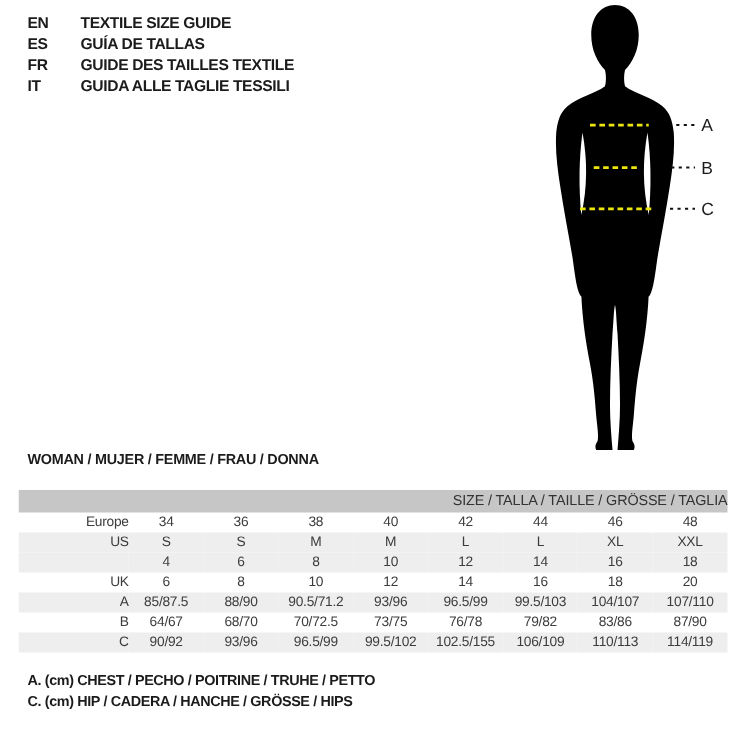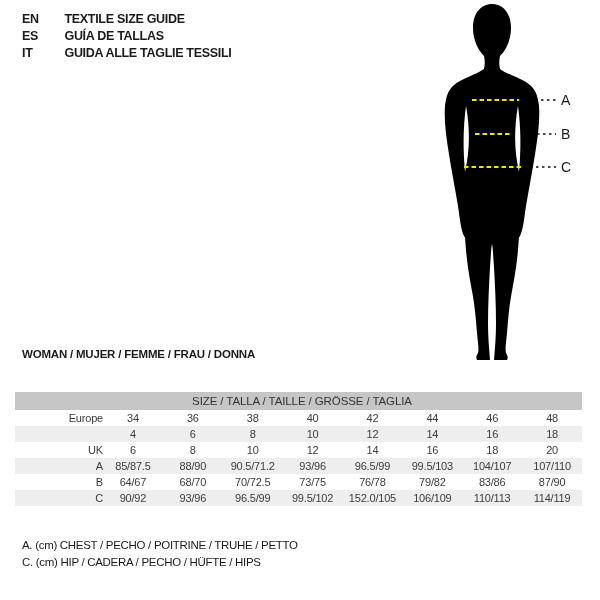--- a/index.html
+++ b/index.html
@@ -15,54 +15,58 @@
     color:var(--text-dark);overflow:hidden;
   }
   
   .lang-list{position:absolute;left:22px;top:9px;}
   .lang-row{height:17px;line-height:17px;white-space:nowrap;}
   .lang-code{display:inline-block;width:38px;font-weight:bold;font-size:12.5px;letter-spacing:-0.3px;}
   .lang-label{font-weight:bold;font-size:12.5px;letter-spacing:-0.3px;}
   
   .figure-wrap{position:absolute;left:415px;top:0;width:185px;height:372px;}
   
-  .section-title{position:absolute;left:22px;top:348px;font-size:11.5px;font-weight:bold;letter-spacing:-0.2px;}
+  .section-title{position:absolute;left:22px;top:362px;font-size:11.5px;font-weight:bold;letter-spacing:-0.2px;}
   
   table.size-table{
     position:absolute;left:15px;top:392px;width:567px;
     border-collapse:collapse;table-layout:fixed;
     font-size:11px;color:var(--table-text);
   }
   table.size-table td{padding:0;text-align:center;height:16px;vertical-align:middle;letter-spacing:-0.2px;}
   table.size-table .header-row td{
-    background:var(--header-bg);height:18px;text-align:center;padding-left:7px;
+    background:var(--header-bg);height:18px;text-align:right;padding-left:7px;
     color:#333;font-size:11.5px;letter-spacing:-0.1px;
   }
   table.size-table .row-label{text-align:right;padding-left:7px;}
   table.size-table tr.shaded td{background:var(--stripe-bg);}
   
   .legend{position:absolute;left:22px;top:537px;}
-  .legend-row{height:17px;line-height:17px;font-weight:normal;font-size:11.5px;letter-spacing:-0.3px;white-space:nowrap;}
+  .legend-row{height:17px;line-height:17px;font-weight:bold;font-size:11.5px;letter-spacing:-0.3px;white-space:nowrap;}
 </style>
 </head>
 <body>
 
 <div class="canvas">
 
   <div class="lang-list">
     <div class="lang-row">
       <span class="lang-code">EN</span>
       <span class="lang-label">TEXTILE SIZE GUIDE</span>
     </div>
 
     <div class="lang-row">
       <span class="lang-code">ES</span>
       <span class="lang-label">GUÍA DE TALLAS</span>
     </div>
 
+    <div class="lang-row">
+      <span class="lang-code">FR</span>
+      <span class="lang-label">GUIDE DES TAILLES TEXTILE</span>
+    </div>
 
 
     <div class="lang-row">
       <span class="lang-code">IT</span>
       <span class="lang-label">GUIDA ALLE TAGLIE TESSILI</span>
     </div>
   </div>
 
   <div class="figure-wrap">
     <svg width="185" height="372" viewBox="0 0 185 372">
@@ -147,20 +151,31 @@
           <td>34</td>
           <td>36</td>
           <td>38</td>
           <td>40</td>
           <td>42</td>
           <td>44</td>
           <td>46</td>
           <td>48</td>
         </tr>
         <tr class="shaded">
+          <td class="row-label">US</td>
+          <td>S</td>
+          <td>S</td>
+          <td>M</td>
+          <td>M</td>
+          <td>L</td>
+          <td>L</td>
+          <td>XL</td>
+          <td>XXL</td>
+        </tr>
+        <tr class="shaded">
           <td class="row-label"></td>
           <td>4</td>
           <td>6</td>
           <td>8</td>
           <td>10</td>
           <td>12</td>
           <td>14</td>
           <td>16</td>
           <td>18</td>
         </tr>
@@ -196,28 +211,28 @@
           <td>79/82</td>
           <td>83/86</td>
           <td>87/90</td>
         </tr>
         <tr class="shaded">
           <td class="row-label">C</td>
           <td>90/92</td>
           <td>93/96</td>
           <td>96.5/99</td>
           <td>99.5/102</td>
-          <td>152.0/105</td>
+          <td>102.5/155</td>
           <td>106/109</td>
           <td>110/113</td>
           <td>114/119</td>
         </tr>
       </tbody>
   </table>
 
   <div class="legend">
     <div class="legend-row">A. (cm) CHEST / PECHO / POITRINE / TRUHE / PETTO</div>
 
 
-    <div class="legend-row">C. (cm) HIP / CADERA / PECHO / HÜFTE / HIPS</div>
+    <div class="legend-row">C. (cm) HIP / CADERA / HANCHE / GRÖSSE / HIPS</div>
   </div>
 
 </div>
 
 </body></html>

